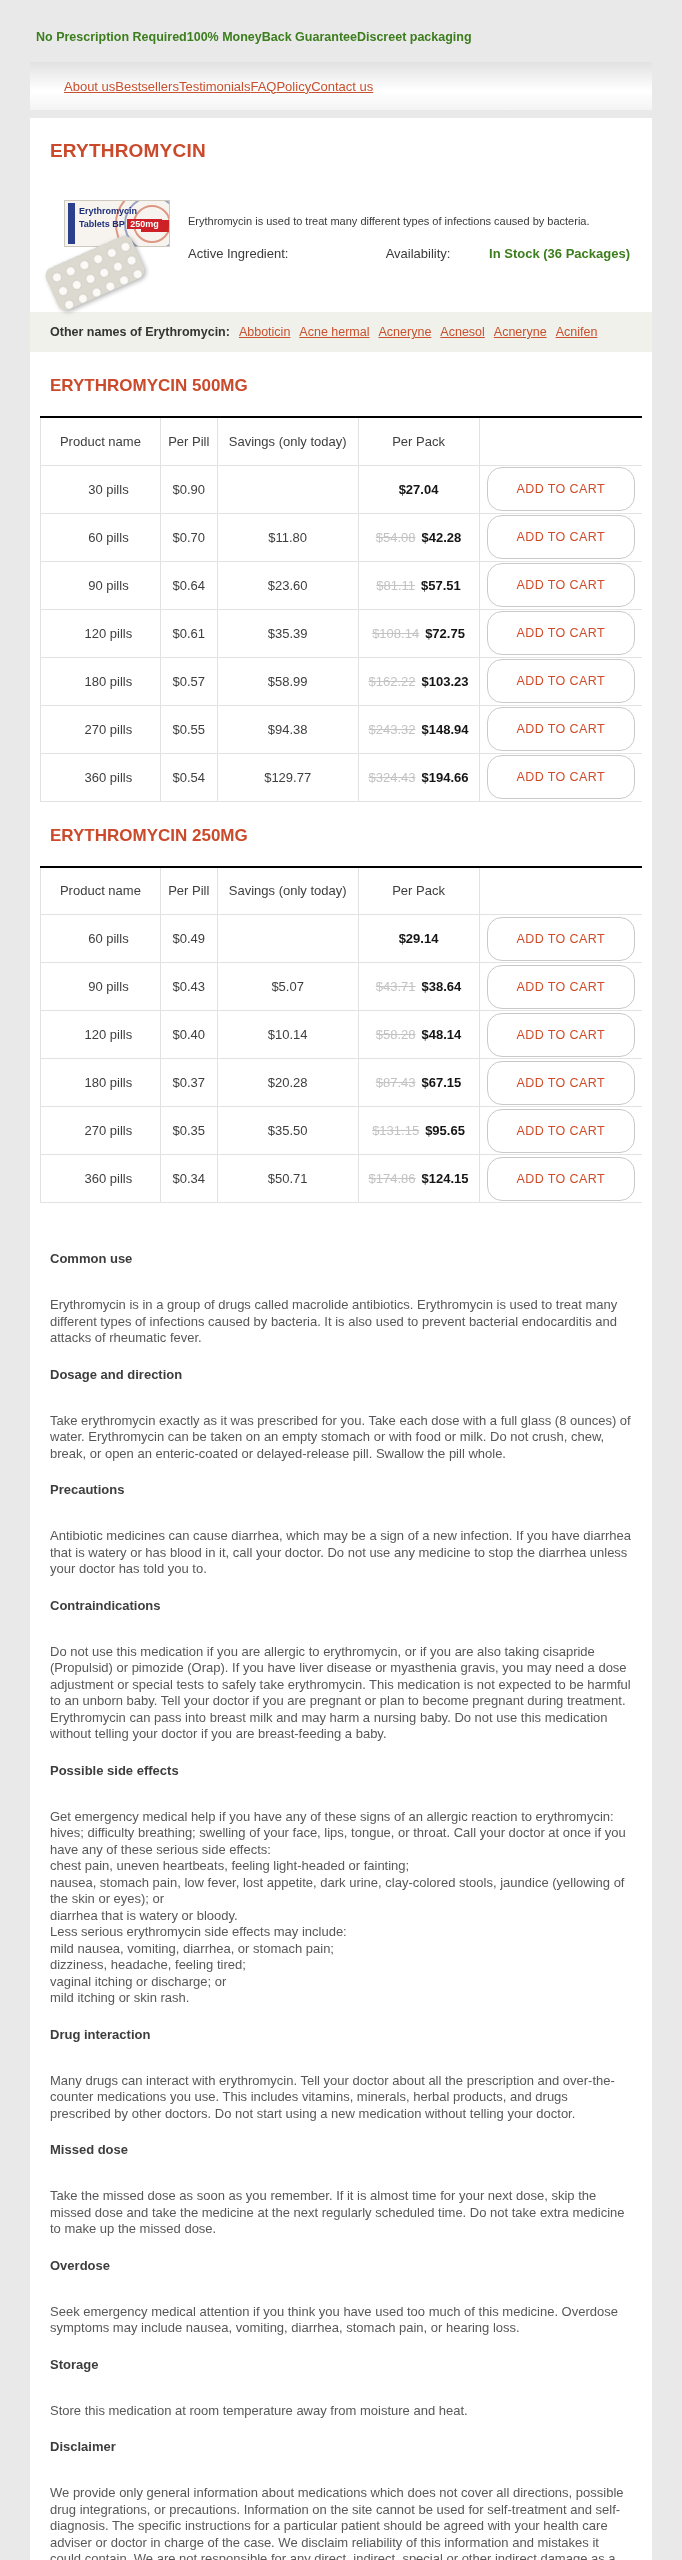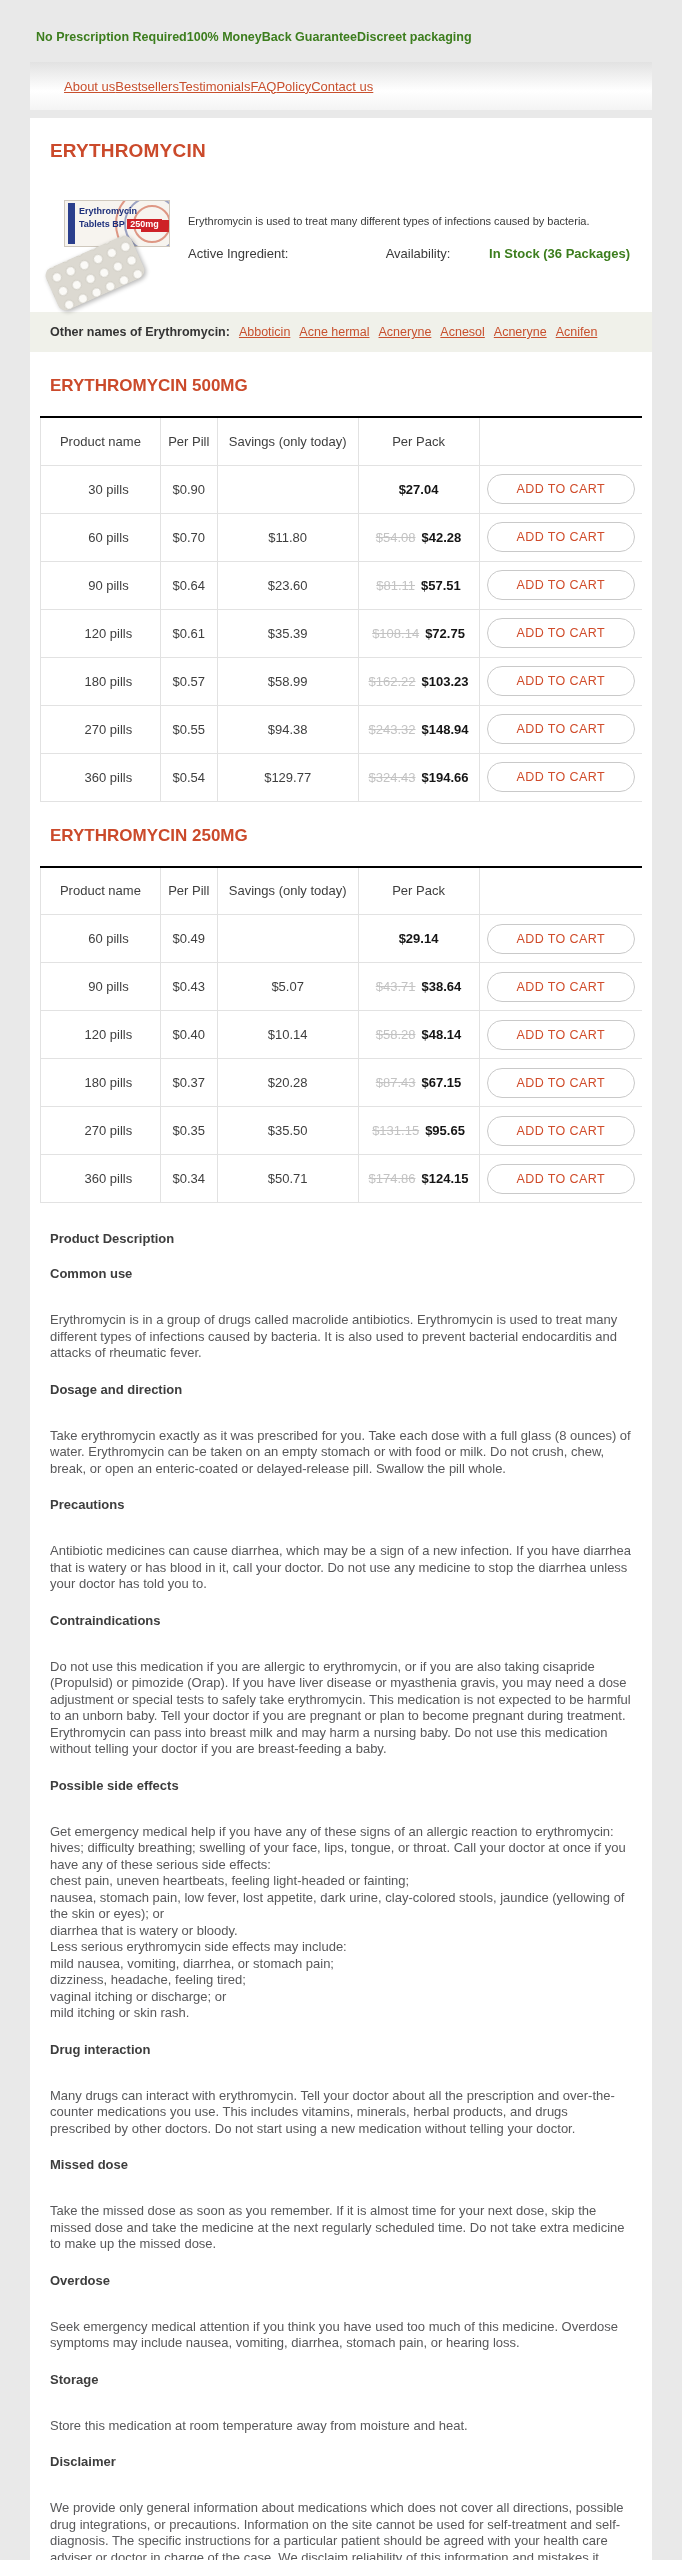--- a/index.html
+++ b/index.html
@@ -63,21 +63,21 @@
     height: 48px; text-align: center; vertical-align: middle; font-weight: 400; color: #3e3e3e;
   }
   table.prices th { border-top: 2px solid #000000; }
   table.prices th:last-child, table.prices td:last-child { border-right: none; }
   td.c-name { text-align: left; padding-left: 16px; font-weight: 700; color: #1c1c1c; }
   .col-name { width: 120px; } .col-pill { width: 57px; } .col-save { width: 141px; }
   .col-pack { width: 121px; } .col-cart { width: 163px; }
   .old { color: #c3c3c3; text-decoration: line-through; margin-right: 6px; }
   .old:empty { display: none; }
   .new { font-weight: 700; color: #151515; }
-  .cart-btn { display: inline-block; width: 148px; height: 30px; line-height: 28px;
+  .cart-btn { display: inline-block; width: 148px; height: 44px; line-height: 28px;
               background: #fff; border: 1px solid #c9c9c9; border-radius: 15px;
               color: #d04c2b; font-size: 12.5px; letter-spacing: .4px; cursor: pointer;
               font-family: "Liberation Sans", sans-serif; }
   
   .description { padding: 28px 20px 10px; }
   .desc-main-title { font-size: 13px; font-weight: 700; color: #3d3d3d; }
   .desc-heading { font-size: 13px; font-weight: 700; color: #3d3d3d; margin-top: 20px; }
   .desc-text { font-size: 13px; color: #58585a; line-height: 16.5px; margin-top: 31px; white-space: pre-line; }
 </style>
 </head>
@@ -336,21 +336,20 @@
             <td>
               <button class="cart-btn">ADD TO CART</button>
             </td>
           </tr>
 
       </tbody>
     </table>
   </section>
 
   <div class="description">
-    <div class="desc-main-title">Product Description</div>
     <div>
 
         <h3 class="desc-heading">Common use</h3>
         <p class="desc-text">Erythromycin is in a group of drugs called macrolide antibiotics. Erythromycin is used to treat many different types of infections caused by bacteria. It is also used to prevent bacterial endocarditis and attacks of rheumatic fever.</p>
 
         <h3 class="desc-heading">Dosage and direction</h3>
         <p class="desc-text">Take erythromycin exactly as it was prescribed for you. Take each dose with a full glass (8 ounces) of water. Erythromycin can be taken on an empty stomach or with food or milk. Do not crush, chew, break, or open an enteric-coated or delayed-release pill. Swallow the pill whole.</p>
 
         <h3 class="desc-heading">Precautions</h3>
         <p class="desc-text">Antibiotic medicines can cause diarrhea, which may be a sign of a new infection. If you have diarrhea that is watery or has blood in it, call your doctor. Do not use any medicine to stop the diarrhea unless your doctor has told you to.</p>

